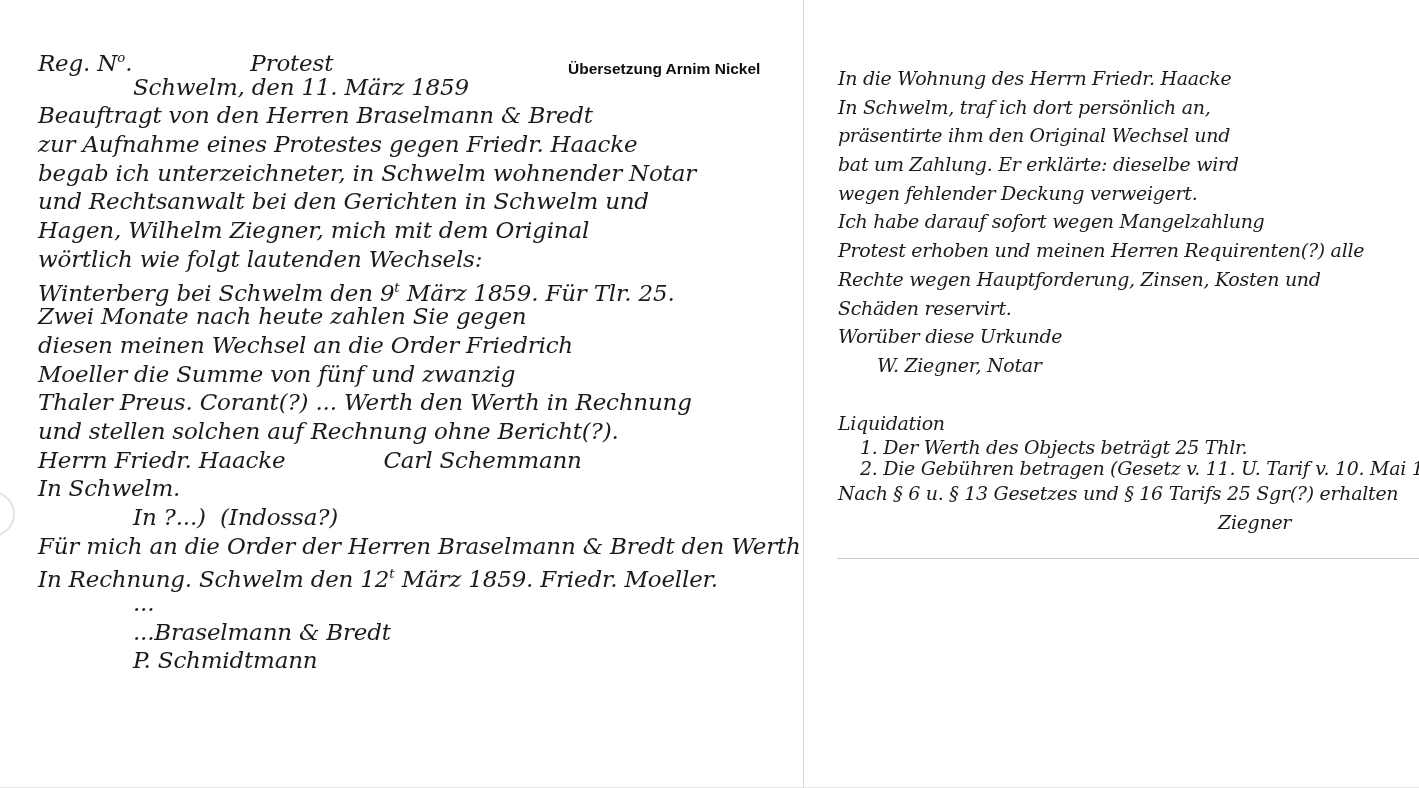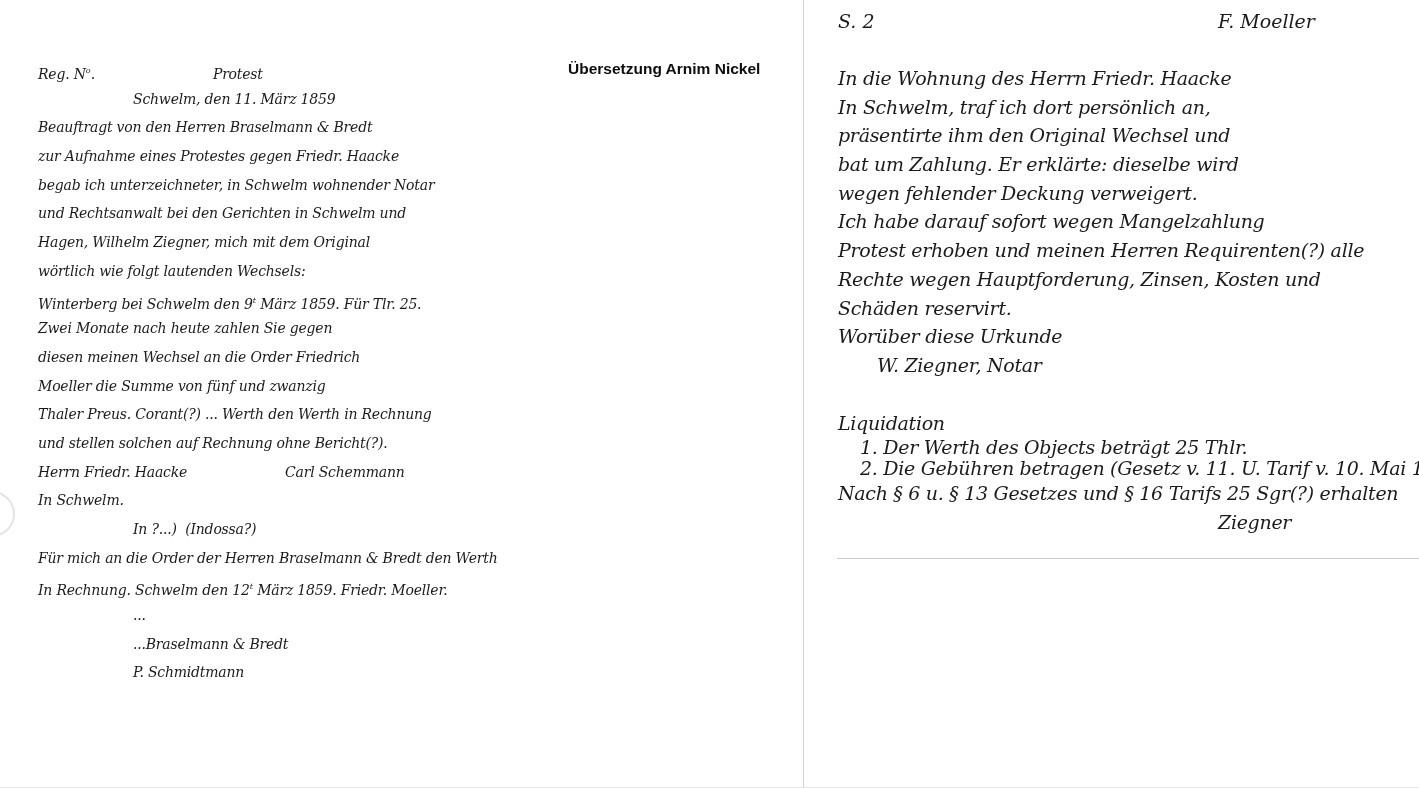--- a/index.html
+++ b/index.html
@@ -31,21 +31,21 @@
     position: absolute; left: -31px; top: 491px;
     width: 46px; height: 46px;
     border: 2px solid #e4e4e4; border-radius: 50%;
     background: transparent;
   }
   .script-col {
     position: absolute;
     font-style: italic; color: #1b1b1b;
     white-space: pre;
   }
-  .col-left  { left: 38px;  top: 56px; width: 745px; font-size: 14px;  letter-spacing: -0.2px; }
+  .col-left  { left: 38px;  top: 44px; width: 745px; font-size: 23px;  letter-spacing: -0.2px; }
   .col-right { left: 838px; top: 64px; width: 578px; font-size: 19px; letter-spacing: -0.3px; }
   .col-left  .line { height: 28.7px; line-height: 28.7px; }
   .col-right .line { height: 28.7px; line-height: 28.7px; }
   .line { white-space: pre; }
   .line.tight { height: 21px; line-height: 21px; }
   .line.spacer-line { height: 29px; }
   .gap { display: inline-block; height: 1px; }
   .sup { font-size: 0.58em; vertical-align: super; letter-spacing: 0; }
   .right-header {
     position: absolute; left: 838px; top: 10px;
@@ -59,24 +59,20 @@
     width: 582px; height: 1px; background: #cccccc;
   }
 </style>
 </head>
 <body>
 
 <div class="page">
 
   <div class="doc-title">Übersetzung Arnim Nickel</div>
 
-  <div class="right-header">
-    <span class="page-num">S. 2</span>
-    <span class="hdr-name">F. Moeller</span>
-  </div>
 
   <div class="script-col col-left" id="left-column"><div class="line"><span>Reg. N</span><span class="sup">o</span><span>.</span><span class="gap" style="width: 118px;"></span><span>Protest</span></div><div class="line" style="padding-left: 95px;"><span>Schwelm, den 11. März 1859</span></div><div class="line"><span>Beauftragt von den Herren Braselmann &amp; Bredt</span></div><div class="line"><span>zur Aufnahme eines Protestes gegen Friedr. Haacke</span></div><div class="line"><span>begab ich unterzeichneter, in Schwelm wohnender Notar</span></div><div class="line"><span>und Rechtsanwalt bei den Gerichten in Schwelm und</span></div><div class="line"><span>Hagen, Wilhelm Ziegner, mich mit dem Original</span></div><div class="line"><span>wörtlich wie folgt lautenden Wechsels:</span></div><div class="line"><span>Winterberg bei Schwelm den 9</span><span class="sup">t</span><span> März 1859. Für Tlr. 25.</span></div><div class="line"><span>Zwei Monate nach heute zahlen Sie gegen</span></div><div class="line"><span>diesen meinen Wechsel an die Order Friedrich</span></div><div class="line"><span>Moeller die Summe von fünf und zwanzig</span></div><div class="line"><span>Thaler Preus. Corant(?) ... Werth den Werth in Rechnung</span></div><div class="line"><span>und stellen solchen auf Rechnung ohne Bericht(?).</span></div><div class="line"><span>Herrn Friedr. Haacke</span><span class="gap" style="width: 98px;"></span><span>Carl Schemmann</span></div><div class="line"><span>In Schwelm.</span></div><div class="line" style="padding-left: 95px;"><span>In ?...)  (Indossa?)</span></div><div class="line"><span>Für mich an die Order der Herren Braselmann &amp; Bredt den Werth</span></div><div class="line"><span>In Rechnung. Schwelm den 12</span><span class="sup">t</span><span> März 1859. Friedr. Moeller.</span></div><div class="line" style="padding-left: 95px;"><span>...</span></div><div class="line" style="padding-left: 95px;"><span>...Braselmann &amp; Bredt</span></div><div class="line" style="padding-left: 95px;"><span>P. Schmidtmann</span></div></div>
 
   <div class="script-col col-right" id="right-column"><div class="line"><span>In die Wohnung des Herrn Friedr. Haacke</span></div><div class="line"><span>In Schwelm, traf ich dort persönlich an,</span></div><div class="line"><span>präsentirte ihm den Original Wechsel und</span></div><div class="line"><span>bat um Zahlung. Er erklärte: dieselbe wird</span></div><div class="line"><span>wegen fehlender Deckung verweigert.</span></div><div class="line"><span>Ich habe darauf sofort wegen Mangelzahlung</span></div><div class="line"><span>Protest erhoben und meinen Herren Requirenten(?) alle</span></div><div class="line"><span>Rechte wegen Hauptforderung, Zinsen, Kosten und</span></div><div class="line"><span>Schäden reservirt.</span></div><div class="line"><span>Worüber diese Urkunde</span></div><div class="line" style="padding-left: 39px;"><span>W. Ziegner, Notar</span></div><div class="line spacer-line" style="height: 29px;"></div><div class="line"><span>Liquidation</span></div><div class="line tight" style="padding-left: 22px;"><span>1. Der Werth des Objects beträgt 25 Thlr.</span></div><div class="line tight" style="padding-left: 22px;"><span>2. Die Gebühren betragen (Gesetz v. 11. U. Tarif v. 10. Mai 1851)</span></div><div class="line"><span>Nach § 6 u. § 13 Gesetzes und § 16 Tarifs 25 Sgr(?) erhalten</span></div><div class="line" style="padding-left: 380px;"><span>Ziegner</span></div></div>
 
   <div class="section-rule"></div>
 
   <div class="column-divider"></div>
 
   <div class="edge-circle"></div>

